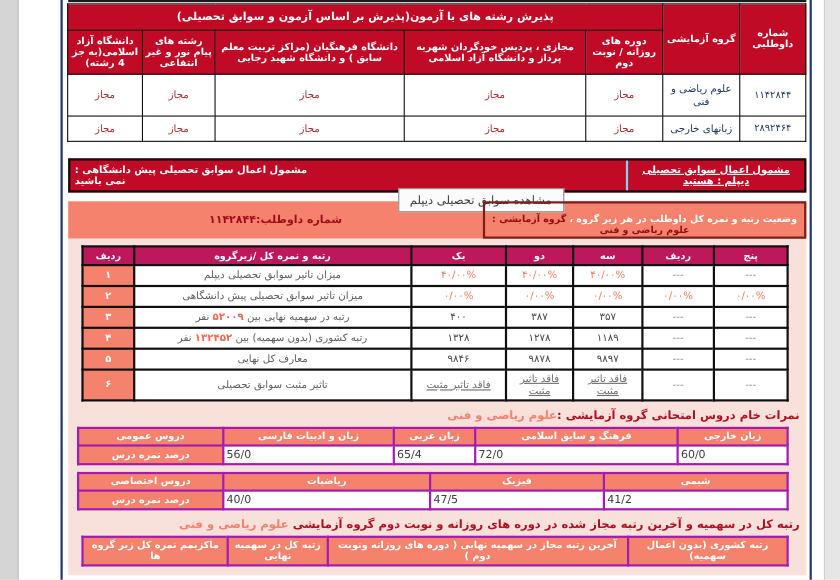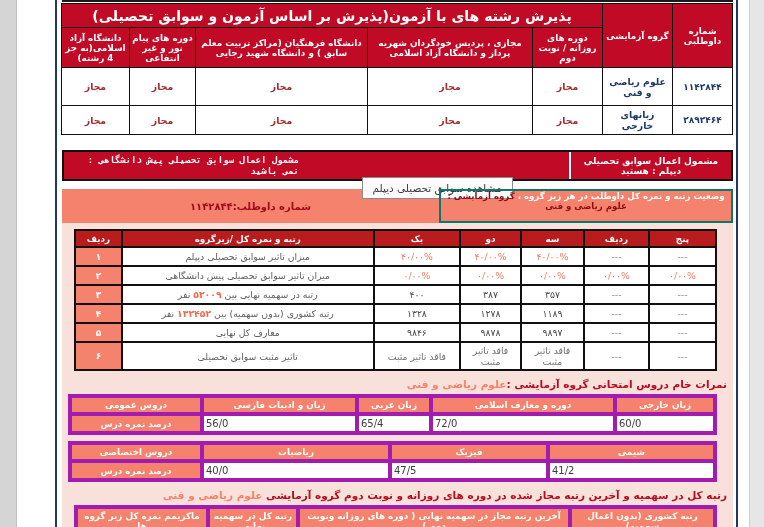--- a/index.html
+++ b/index.html
@@ -15,68 +15,68 @@
 
   .content { position:absolute; top:0; left:62px; right:31px; border-top:2px solid #1a1a1a; }
 
   .main-title { color:#B50D22; font-weight:bold; font-size:10.5px; padding:3px 3px 2px; }
 
   
   table { border-collapse: collapse; }
   .elig { width:100%; table-layout:fixed; margin-top:1px; }
   .elig th, .elig td { border:1.6px solid #101010; }
   .elig th { background:#C00A26; color:#ffffff; font-size:8.8px; font-weight:bold; padding:3px 2px; text-align:center; }
-  .elig th.merged { height:24px; font-size:14px; }
+  .elig th.merged { height:24px; font-size:10px; }
   .elig tr.subhead th { height:40px; }
-  .elig td { background:#ffffff; text-align:center; font-size:9.3px; padding:3px 2px;font-weight:bold; }
+  .elig td { background:#ffffff; text-align:center; font-size:9.3px; padding:3px 2px; }
   .elig td.cand { color:#1F3864; font-size:9px; }
   .elig td.grp  { color:#1F3864; }
   .elig td.allowed { color:#9C2F2F; }
   .elig tr.r1 td { height:38px; }
   .elig tr.r2 td { height:23px; }
 
   
   .red-bar { margin-top:15px; background:#C00A26; border:2px solid #101010; height:31px;
              display:flex; align-items:stretch; color:#fff; font-weight:bold; font-size:9px; }
-  .rb-right { flex:0 0 162px; border-left:2px solid #ffffff; display:flex; align-items:center; justify-content:center; padding:0 4px; text-align:center; }
+  .rb-right { flex:0 0 162px; border-left:2px solid #7dd3fc; display:flex; align-items:center; justify-content:center; padding:0 4px; text-align:center;text-decoration:underline; }
   .rb-mid   { flex:0 0 266px; border-left:2px solid #101010; display:flex; align-items:center; justify-content:center;margin-top:36px; }
-  .rb-left  { flex:1; display:flex; align-items:center; justify-content:center; padding:0 4px; text-align:right;font-family:Liberation Mono, monospace; }
+  .rb-left  { flex:1; display:flex; align-items:center; justify-content:center; padding:0 4px; text-align:left; }
   .white-btn { background:#fbfbfb; border:1px solid #8a8a8a; color:#3a3a3a; font-size:10.5px;
                padding:4px 10px; font-family:inherit; cursor:pointer; }
   .gray-btn  { background:#f1f1f1; border:1px solid #9a9a9a; color:#3a3a3a; font-size:10px;
                padding:4px 8px; font-family:inherit; cursor:pointer; }
 
   
   .salmon-bar { margin-top:8px; background:#F4826C; height:34px; display:flex; align-items:center; font-weight:bold; }
-  .sb-right { flex:0 0 294px; align-self:stretch; border:2px solid #0f766e; display:flex; align-items:flex-start; justify-content:center; padding:0 5px; text-align:center; font-size:8.6px; }
+  .sb-right { flex:0 0 294px; align-self:stretch; border:2px solid #7f1d1d; display:flex; align-items:flex-end; justify-content:center; padding:0 5px; text-align:center; font-size:8.6px; }
   .sb-right .w { color:#ffffff; }
   .sb-right .d { color:#8E0E14; }
   .sb-mid { flex:0 0 95px; display:flex; align-items:center; justify-content:center; }
   .sb-left { flex:1; text-align:center; color:#9E0B1E; font-size:10px; }
 
   
   .pink { background:#F9E1DB; padding:4px 6px 8px; }
 
   .rank { width:calc(100% - 16px); table-layout:fixed; margin:2px 10px 0 4px; }
   .rank th, .rank td { border:2px solid #101010; text-align:center; padding:2px 3px; }
-  .rank th { background:#b91c1c; color:#ffffff; font-size:8.8px; font-weight:bold; height:17px; }
+  .rank th { background:#be185d; color:#ffffff; font-size:8.8px; font-weight:bold; height:17px; }
   .rank td { background:#ffffff; font-size:9.3px; height:19px; }
   .rank td.rownum { background:#F4826C; color:#ffffff; font-weight:bold; font-size:9px; }
   .rank td.lbl { color:#5E5E5E; }
   .val-pct  { color:#F07B5E; }
   .val-num  { color:#4a4a4a; }
   .val-dash { color:#8a8a8a; }
-  .val-gray { color:#6e6e6e; font-size:8.8px; }
+  .val-gray { color:#6e6e6e; font-size:8.8px;text-decoration:underline; }
   .hl { color:#EF6A50; font-weight:bold; }
 
   .sec-title { text-align:right; color:#B50D22; font-weight:bold; font-size:10.5px; margin:7px 0 4px; }
   .sec-title .grp-hl { color:#F4826C; }
 
   .subj { width:calc(100% - 16px); table-layout:fixed; margin:0 10px 0 4px; }
-  .subj th, .subj td { border:4px solid #a21caf; padding:2px; }
+  .subj th, .subj td { border:2px solid #a21caf; padding:2px; }
   .subj th { background:#F4826C; color:#ffffff; font-size:8.8px; font-weight:bold; height:15px; }
   .subj td { background:#ffffff; color:#3C3C3C; font-size:10px; height:16px; direction:ltr; }
 </style>
 </head>
 <body>
 
 <div class="chrome-left"></div>
 <div class="chrome-right"></div>
 <div class="edge-left"></div>
 <div class="edge-right"></div>
@@ -97,21 +97,21 @@
     <tbody>
         <tr>
       <th rowspan="2">شماره داوطلبی</th>
       <th rowspan="2">گروه آزمایشی</th>
       <th colspan="5" class="merged">پذیرش رشته های با آزمون(پذیرش بر اساس آزمون و سوابق تحصیلی)</th>
     </tr>
     <tr class="subhead">
       <th>دوره های روزانه / نوبت دوم</th>
       <th>مجازی ، پردیس خودگردان شهریه پرداز و دانشگاه آزاد اسلامی</th>
       <th>دانشگاه فرهنگیان (مراکز تربیت معلم سابق ) و دانشگاه شهید رجایی</th>
-      <th>دوره های پیام نور و غیر انتفاعی</th>
+      <th>رشته های پیام نور و غیر انتفاعی</th>
       <th>دانشگاه آزاد اسلامی(به جز 4 رشته)</th>
     </tr>
     <tr class="r1">
       <td class="cand">۱۱۴۲۸۴۴</td>
       <td class="grp">علوم ریاضی و فنی</td>
       <td class="allowed">مجاز</td>
       <td class="allowed">مجاز</td>
       <td class="allowed">مجاز</td>
       <td class="allowed">مجاز</td>
       <td class="allowed">مجاز</td>
@@ -230,21 +230,21 @@
       <colgroup>
         <col style="width:100px">
           <col style="width:184px">
           <col style="width:74px">
           <col style="width:155px">
           <col style="width:132px">
       </colgroup>
       <tbody>
           <tr>
         <th>زبان خارجی</th>
-        <th>دوره و معارف اسلامی</th>
+        <th>فرهنگ و سابق اسلامی</th>
         <th>زبان عربی</th>
         <th>زبان و ادبیات فارسی</th>
         <th>دروس عمومی</th>
       </tr>
       <tr>
         <td>60/0</td>
         <td>72/0</td>
         <td>65/4</td>
         <td>56/0</td>
         <th>درصد نمره درس</th>

